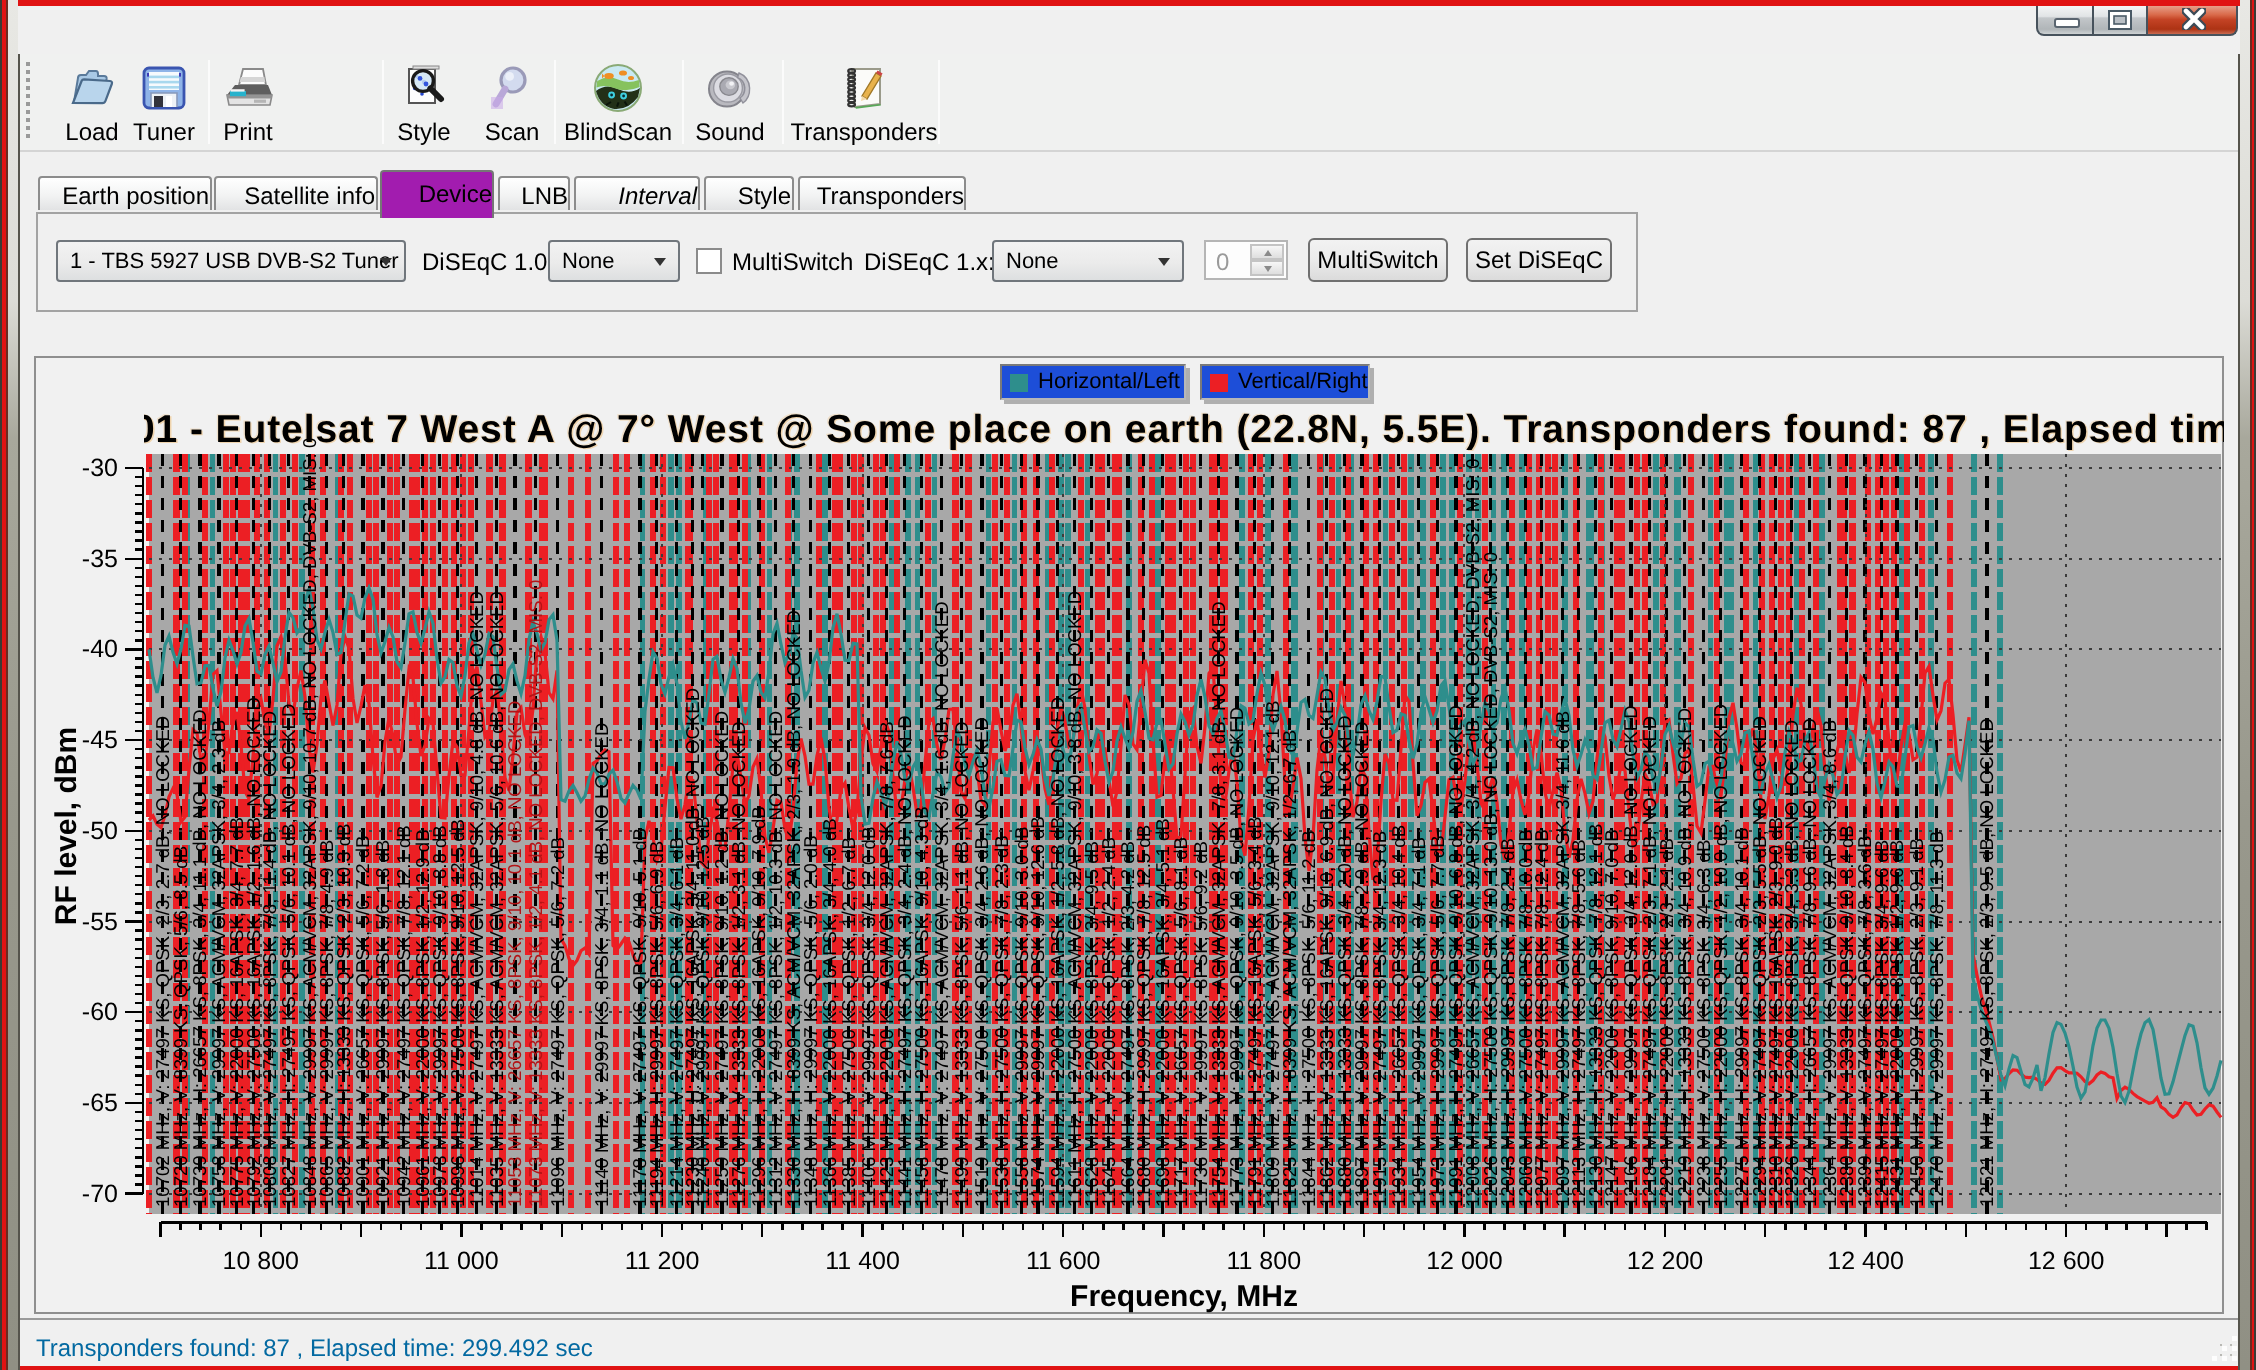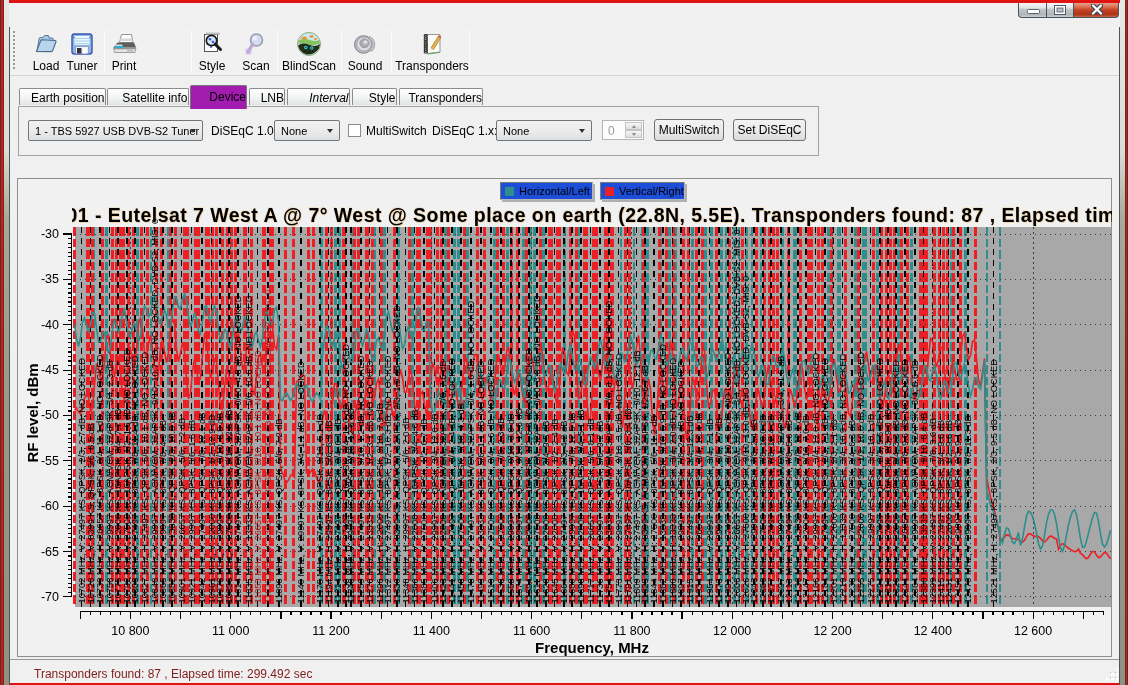--- a/index.html
+++ b/index.html
@@ -46,21 +46,21 @@
   background:linear-gradient(#f2f2f2 0%,#ebebeb 50%,#dbdbdb 100%); font-size:12px; text-align:center; padding-top:3px; }
 
 #chart { position:absolute; left:17px; top:178px; width:1095px; height:479px; background:#f1f1f1; border:1px solid #8f8f8f; }
 .leg { position:absolute; top:2.5px; height:18px; background:#1d4ed8; border:1px solid #7a7a7a; border-right-color:#b8b8b8; border-bottom-color:#b8b8b8; box-shadow:2px 2px 0 rgba(120,120,120,0.55); font-size:11px; padding:2px 4px 0 18px; }
 .leg .sq { position:absolute; left:4px; top:4.5px; width:9px; height:9px; }
 #tclip { position:absolute; left:54px; top:25px; width:1039.5px; height:26px; overflow:hidden; white-space:nowrap; }
 #btitle { position:absolute; left:-5.5px; top:0; font-size:19.5px; font-weight:bold; color:#000; letter-spacing:0.45px;
   text-shadow:0.7px 0.7px 0 rgba(235,145,20,0.3), -0.7px -0.7px 0 rgba(235,145,20,0.18); }
 
 #status { position:absolute; left:0; right:0; top:658.5px; height:24px; border-top:1px solid #9a9a9a; background:#f0f0f0; }
-#status div { position:absolute; left:34px; top:7px; font-size:12px; color:#7f1d1d; }
+#status div { position:absolute; left:18px; top:7px; font-size:12px; color:#0369a1; }
 </style></head>
 <body>
 <div id="win">
   <div id="caps">
     <div class="cap min">
         <svg class="capg" style="left:8px;top:8px" width="13" height="5">
           <rect x="0.5" y="0.5" width="12" height="4" fill="#fff" stroke="#5a6570" stroke-width="1" rx="1"></rect>
         </svg>
       </div>
     <div class="cap max">

